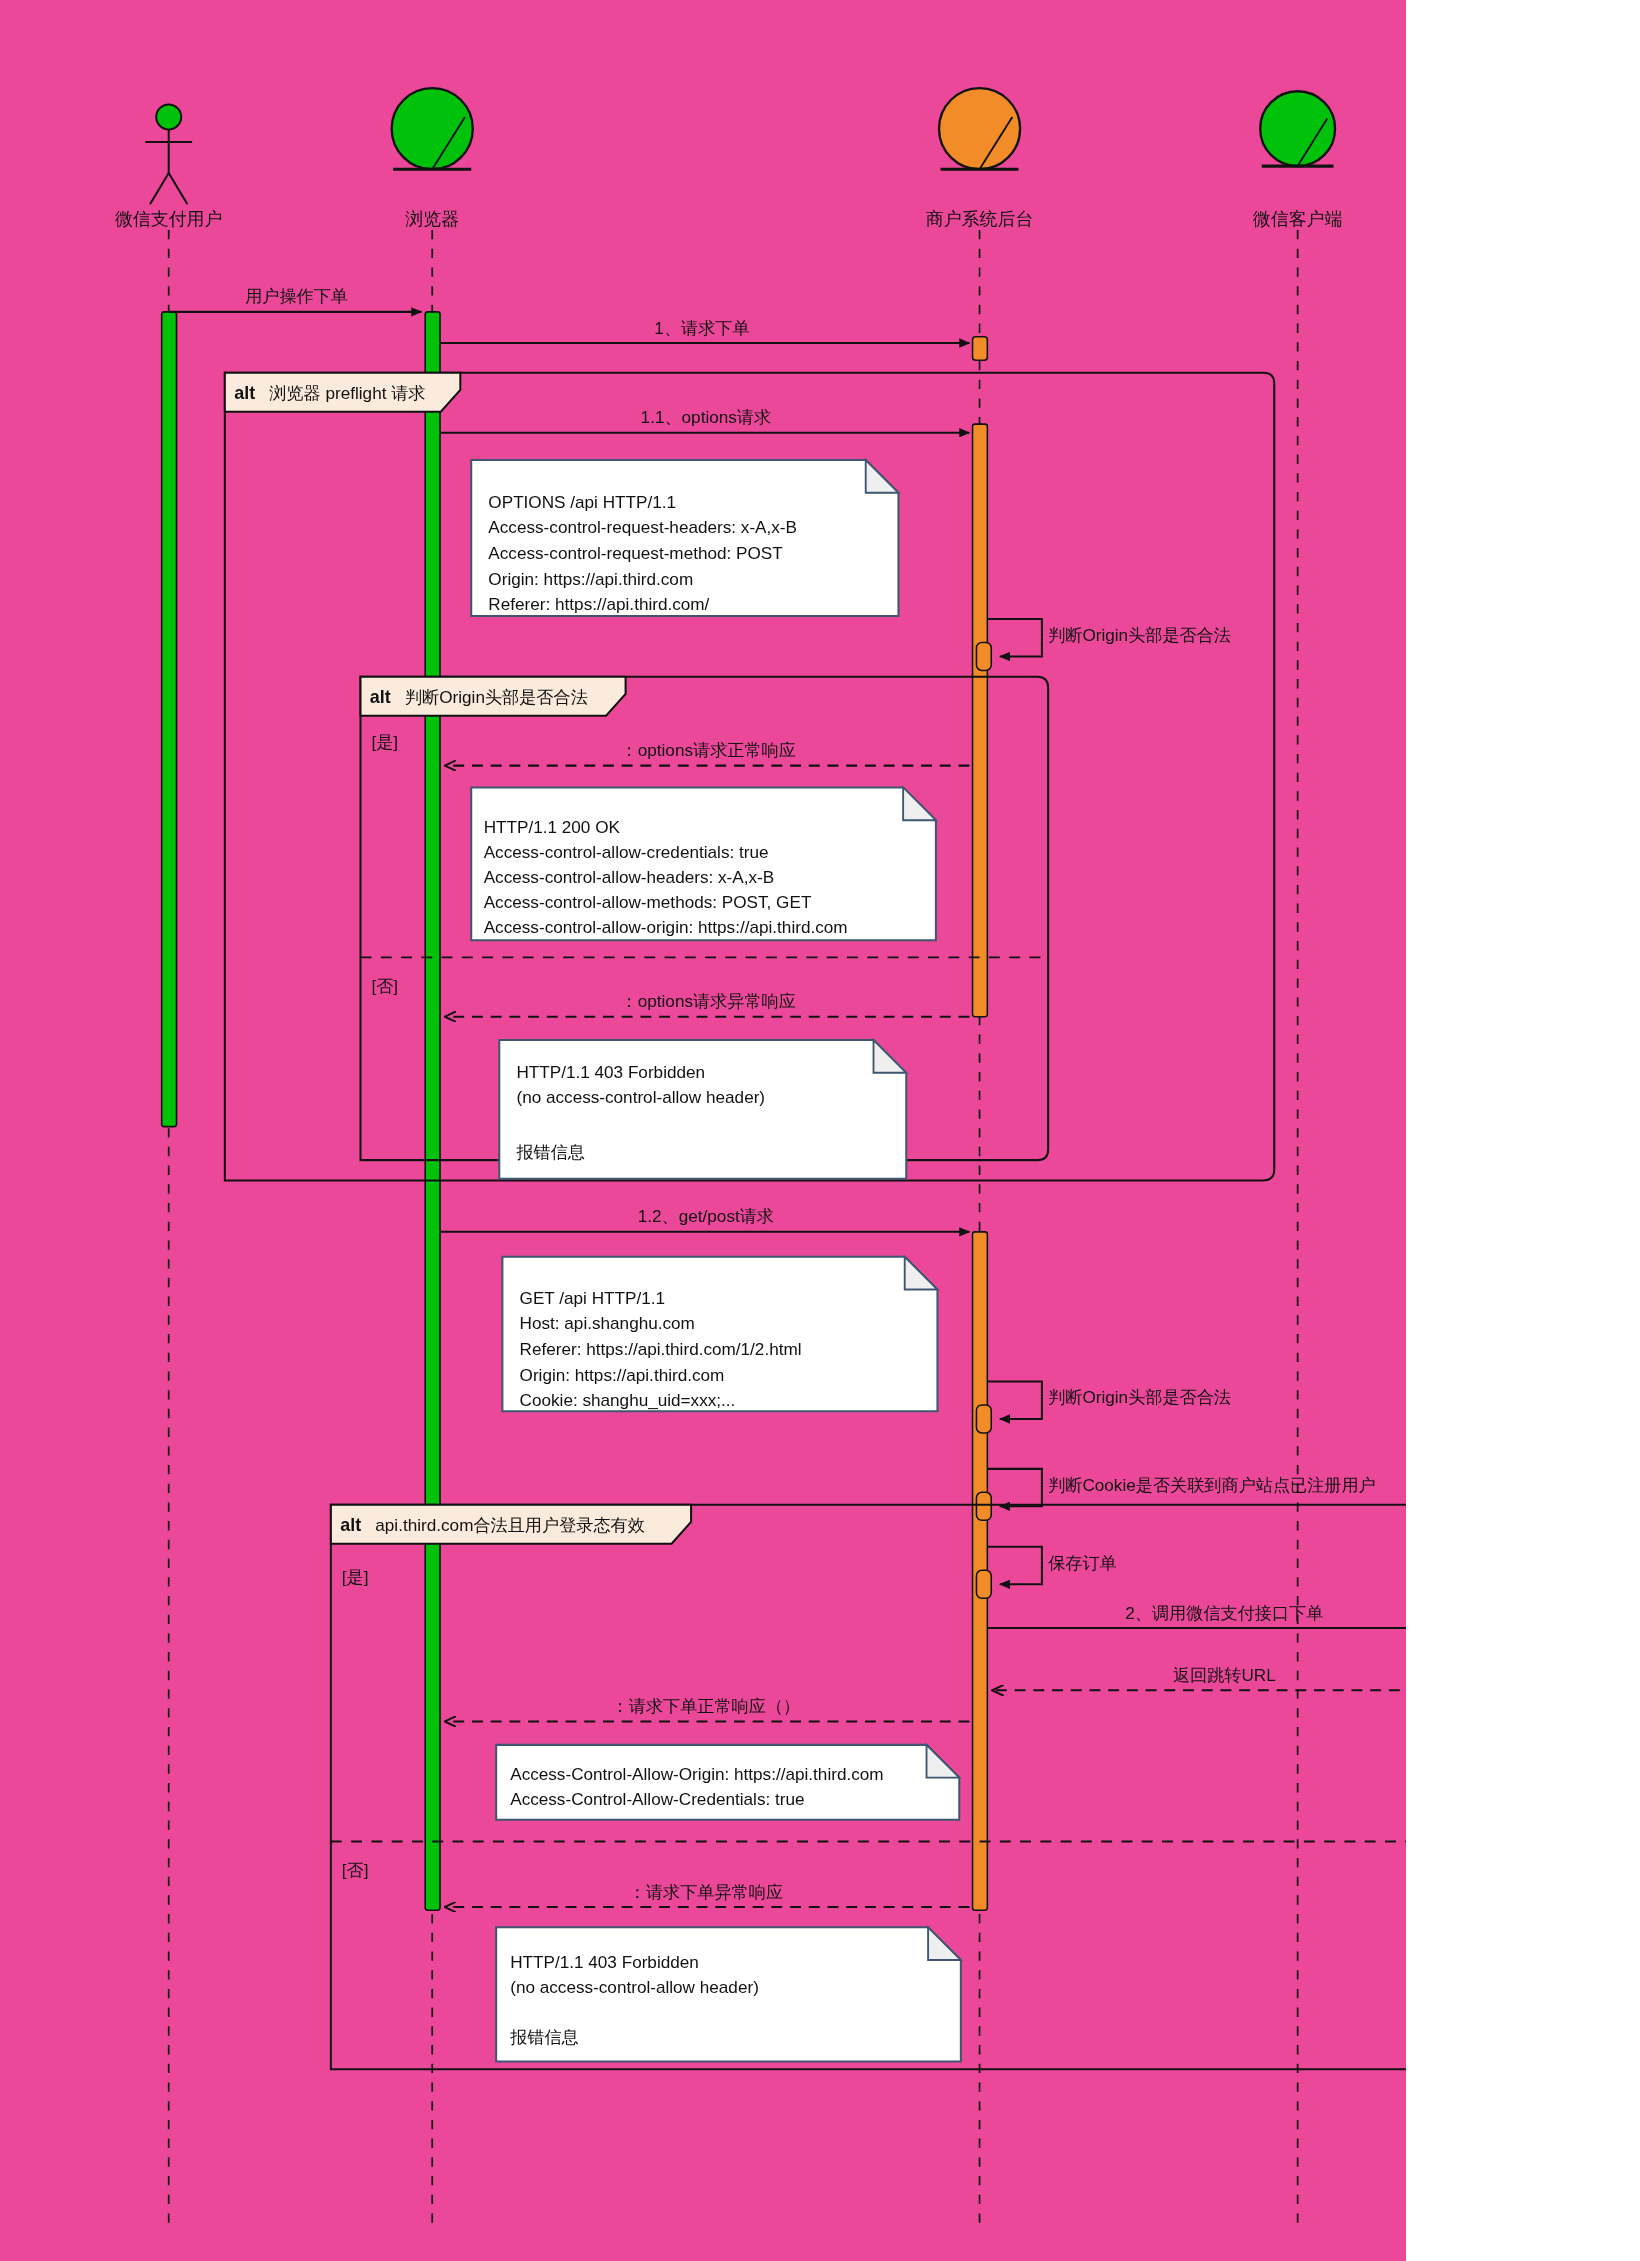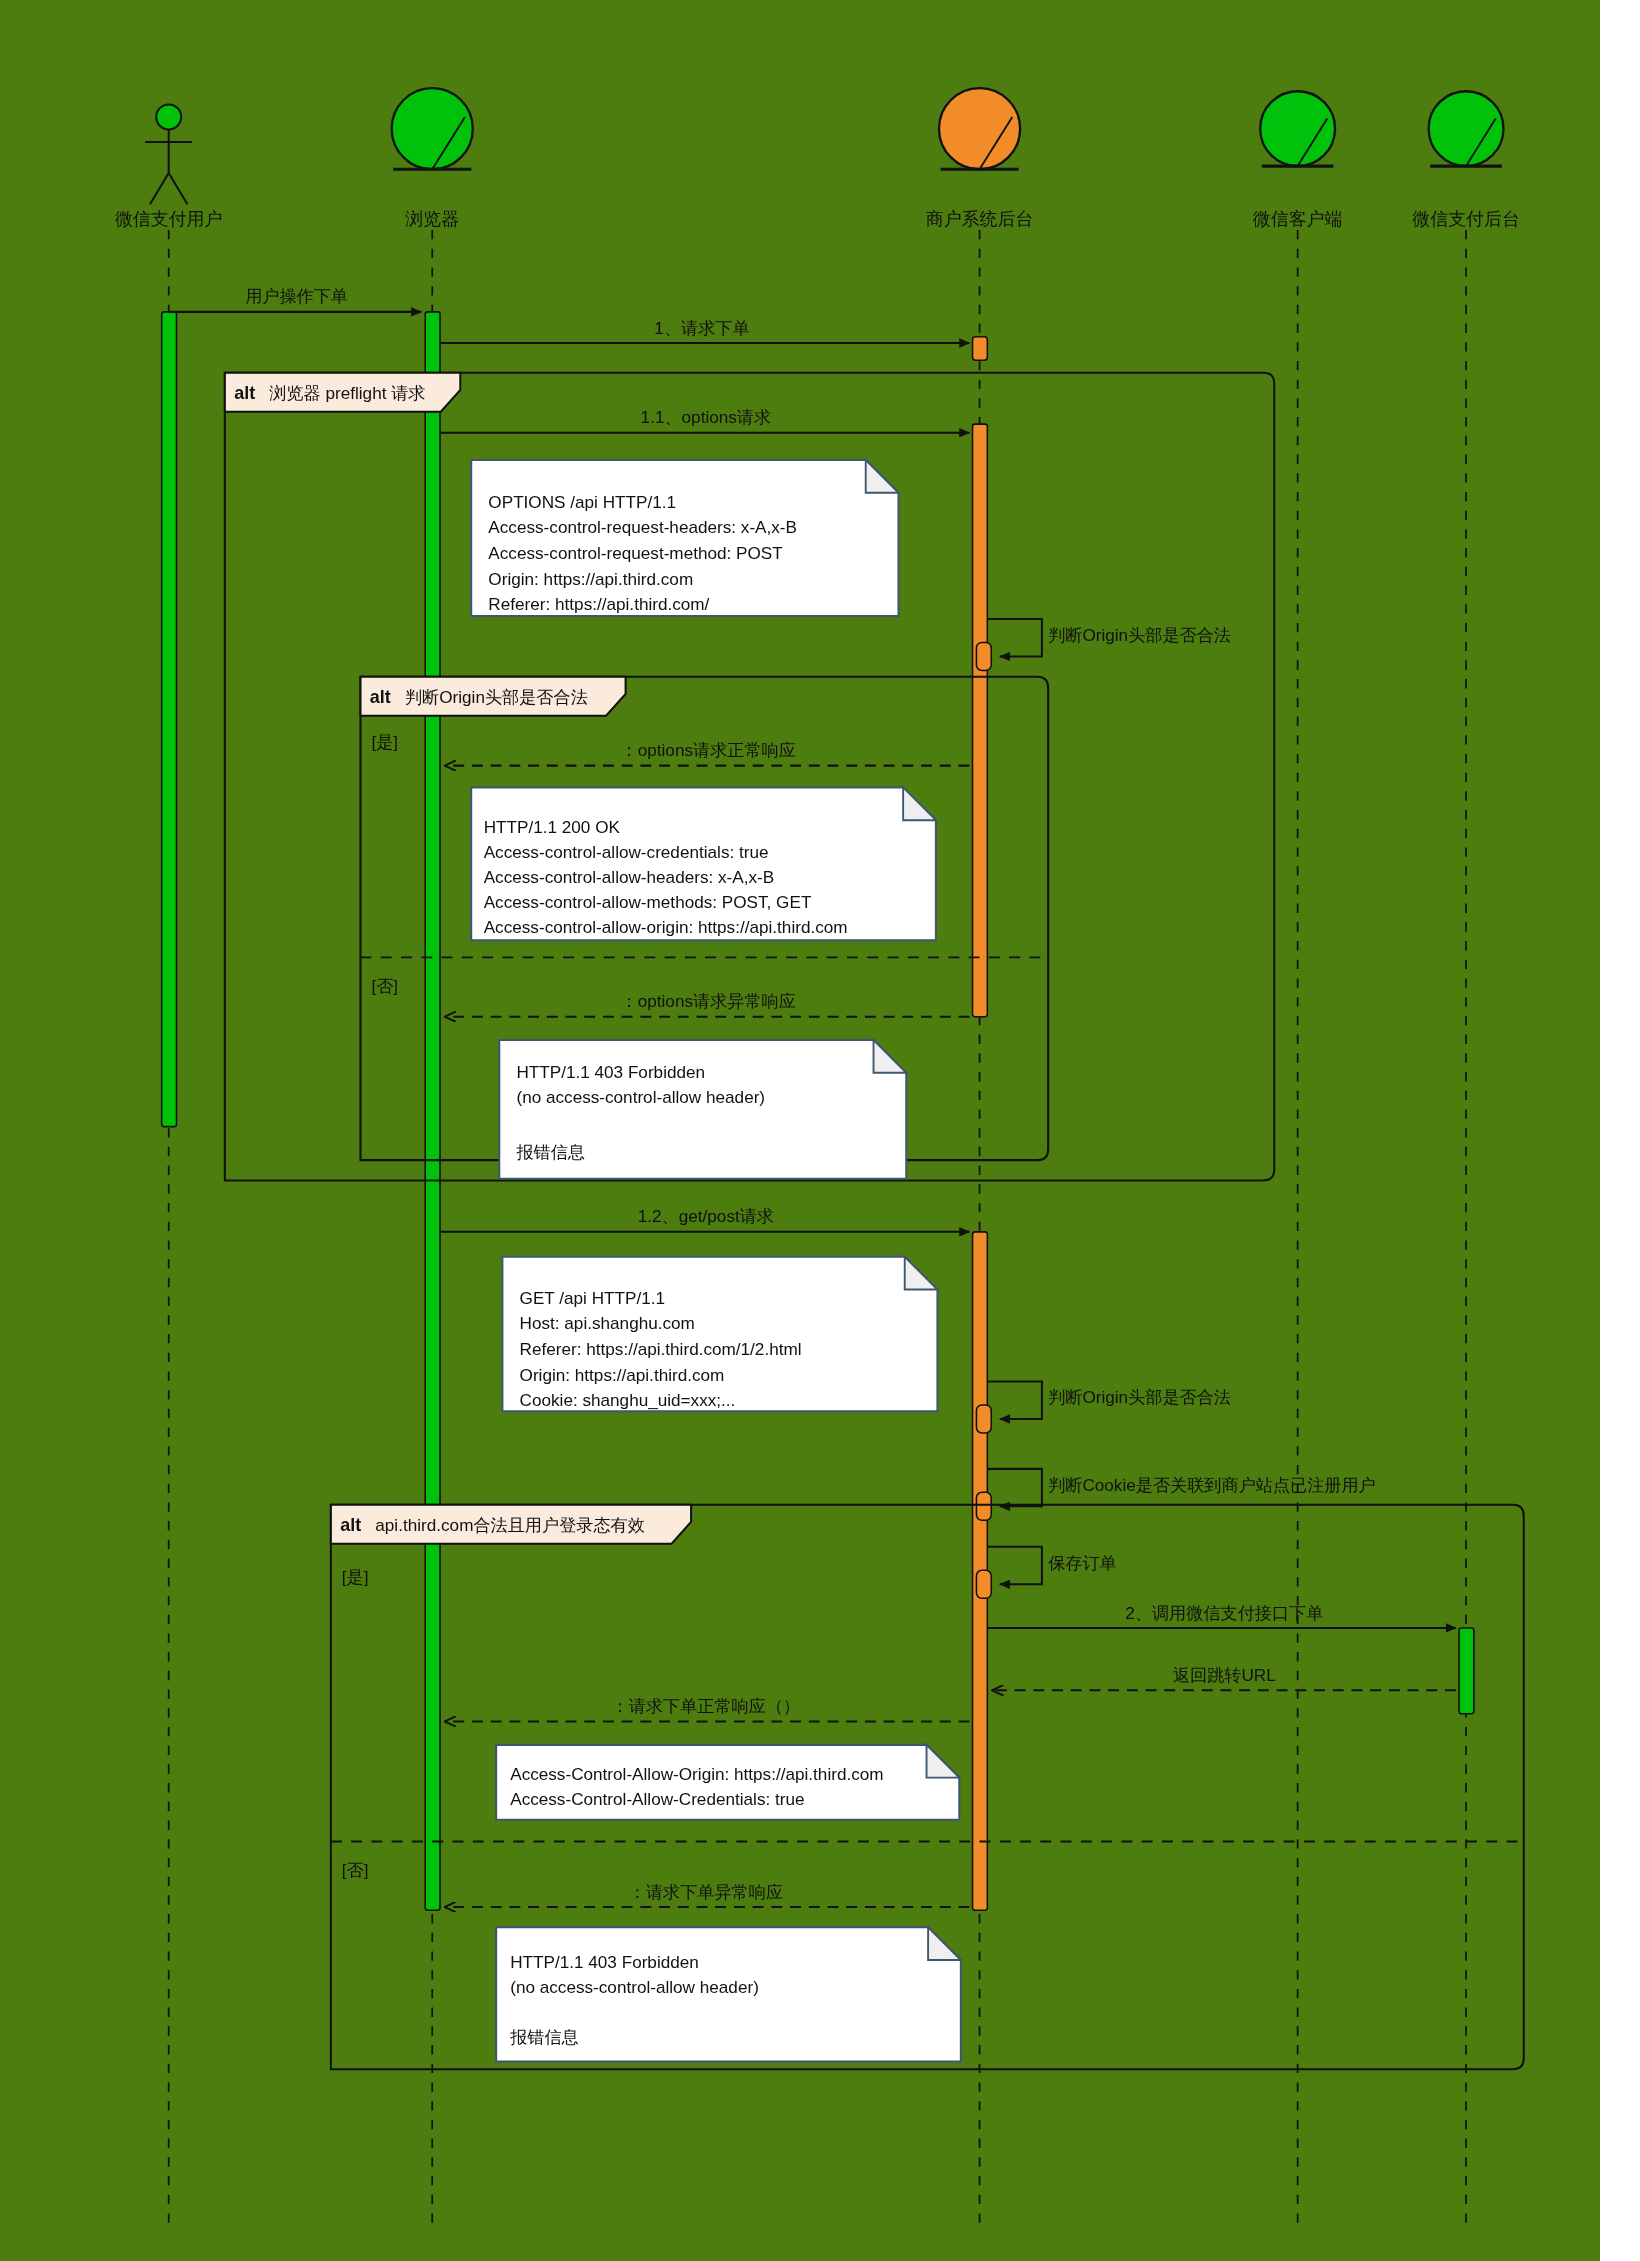--- a/index.html
+++ b/index.html
@@ -1,17 +1,17 @@
 <!DOCTYPE html>
 <html style="font-size:12.5px"><head>
 <meta charset="utf-8">
 <style>
   html,body{margin:0;padding:0;background:#ffffff;}
   body{font-family:"Liberation Sans","DejaVu Sans",sans-serif;}
-  #stage{position:relative;width:1600px;height:2261px;background:#4d7c0f;overflow:hidden;}
+  #stage{position:relative;width:1406px;height:2261px;background:#ec4899;overflow:hidden;}
   svg#diagram{position:absolute;left:0;top:0;width:1641px;height:2261px;}
   .lbl{font-family:"Liberation Sans","DejaVu Sans",sans-serif;fill:#111;}
   .participant-label{font-size:23px;text-anchor:middle;}
   .msg-label{font-size:22px;text-anchor:middle;}
   .msg-label-left{font-size:22px;text-anchor:start;}
   .note-text{font-size:22px;text-anchor:start;}
   .alt-kw{font-size:23px;font-weight:bold;text-anchor:start;}
   .alt-cond{font-size:22px;text-anchor:start;}
   .guard{font-size:22px;text-anchor:start;}
 </style>

